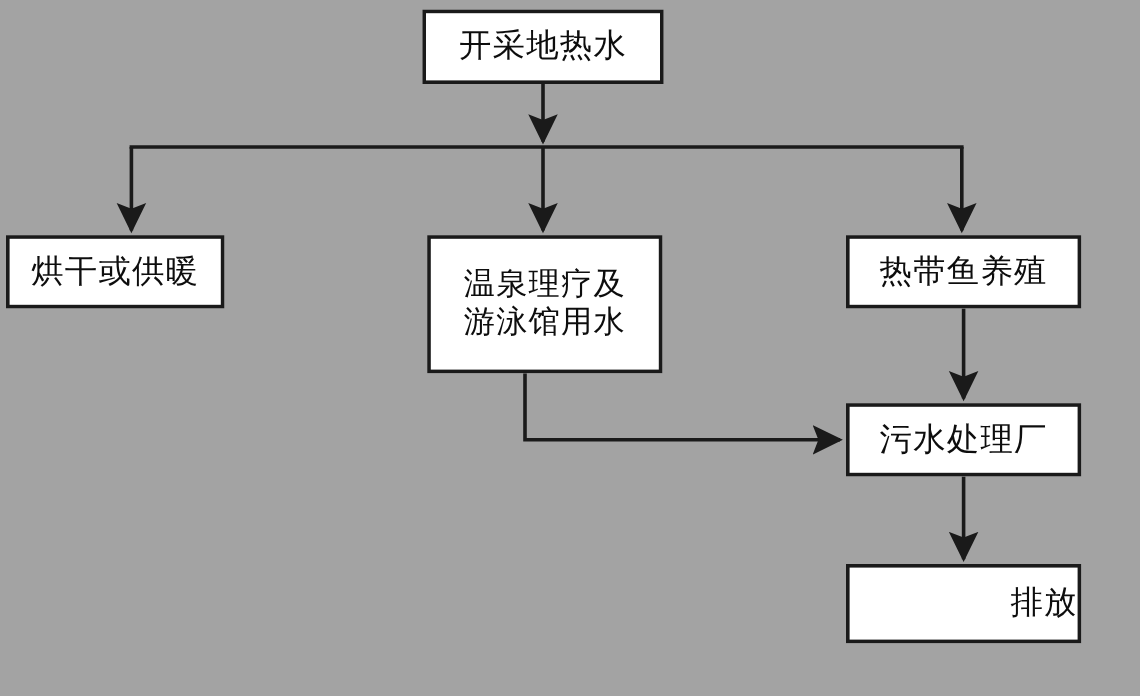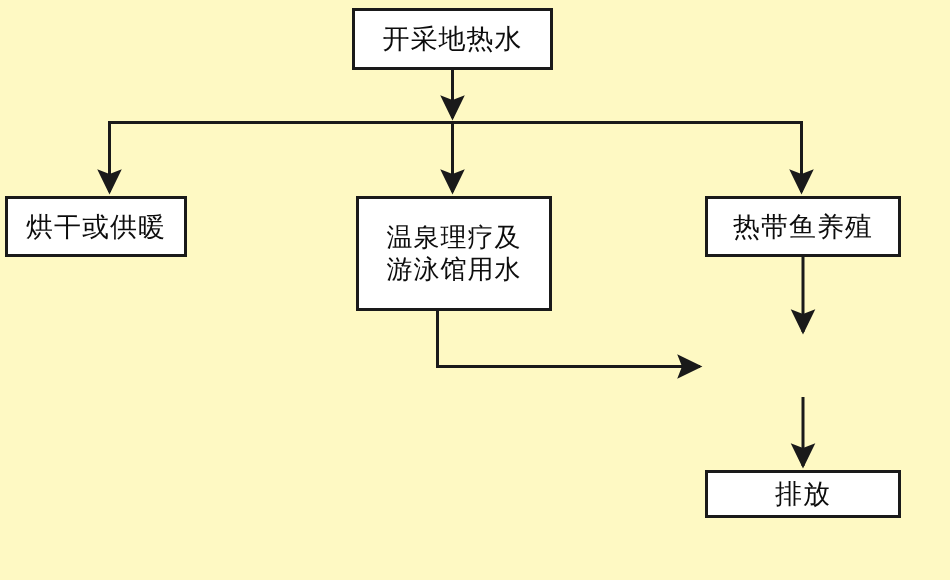--- a/index.html
+++ b/index.html
@@ -11,21 +11,21 @@
   body {
     width: 950px;
     height: 580px;
     overflow: hidden;
     font-family: "DejaVu Sans", "Liberation Sans", sans-serif;
   }
   #diagram-root {
     position: relative;
     width: 950px;
     height: 580px;
-    background: #fef9c3;
+    background: #a3a3a3;
   }
   #edge-layer {
     position: absolute;
     left: 0;
     top: 0;
     width: 950px;
     height: 580px;
   }
   .node {
     position: absolute;
@@ -90,18 +90,21 @@
 
   <div class="node" id="node-fishfarm" style="left:705px; top:196px; width:196px; height:61px;">
     <span class="node-label">热带鱼养殖</span>
   </div>
 
   <div class="node" id="node-spa" style="left:356px; top:196px; width:196px; height:115px;">
     <span class="node-label two-line">温泉理疗及
 游泳馆用水</span>
   </div>
 
+  <div class="node" id="node-wwtp" style="left:705px; top:336px; width:196px; height:61px;">
+    <span class="node-label">污水处理厂</span>
+  </div>
 
-  <div class="node" id="node-discharge" style="left:705px; top:470px; width:196px; height:48px;">
+  <div class="node" id="node-discharge" style="left:705px; top:470px; width:196px; height:66px;justify-content:flex-end;">
     <span class="node-label">排放</span>
   </div>
 
 </div>
 
 </body></html>

